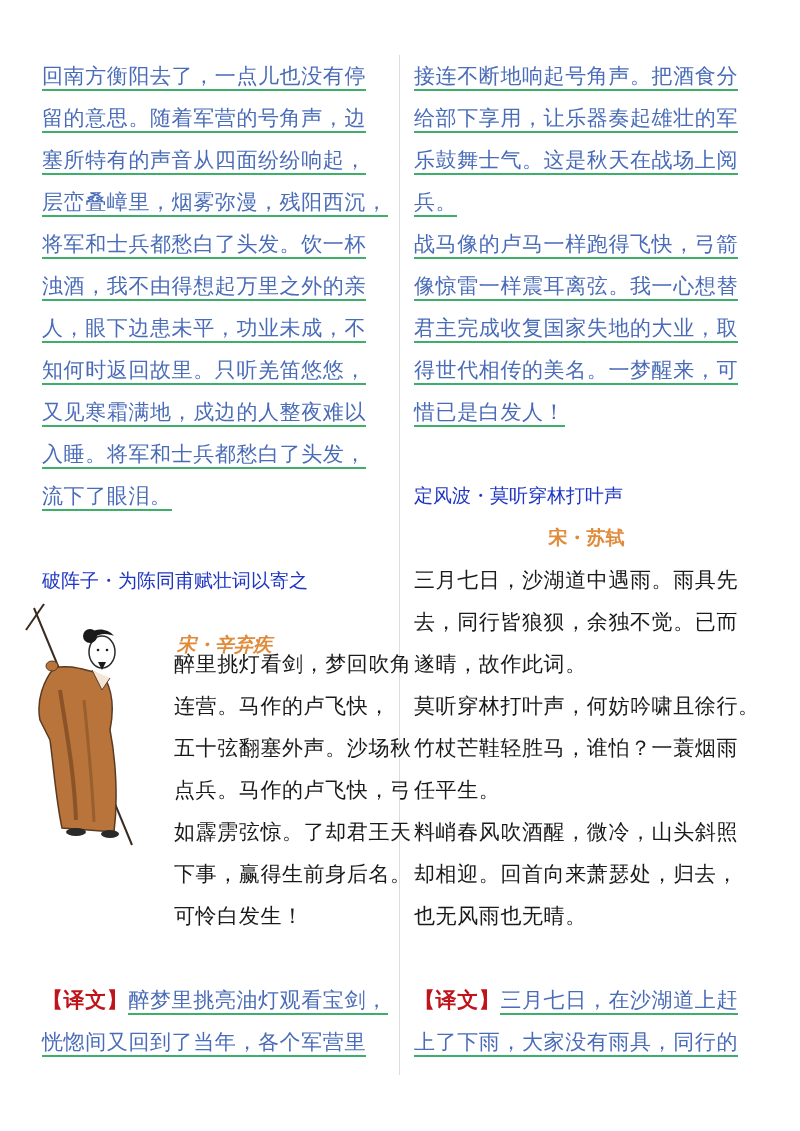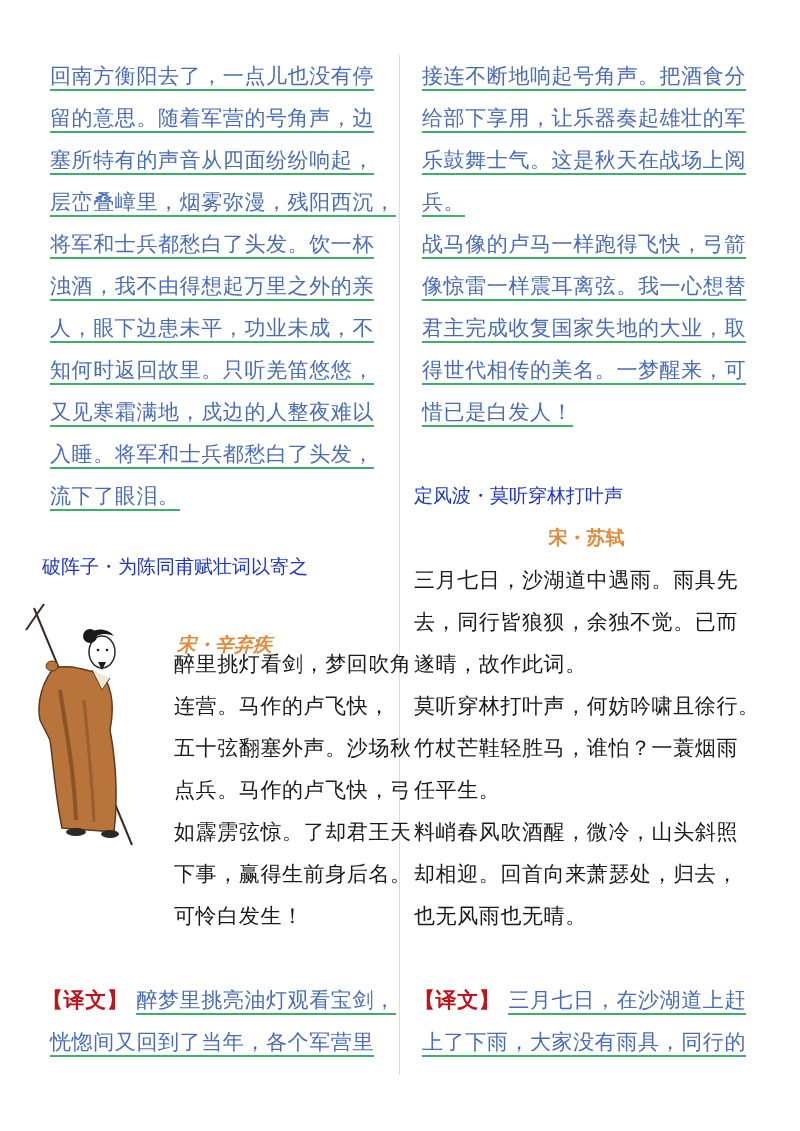--- a/index.html
+++ b/index.html
@@ -40,21 +40,20 @@
       height: 42px;
       line-height: 40px;
       font-size: 21px;
       color: #4a6cb8;
       white-space: nowrap;
       letter-spacing: 0.6px;
     }
     .u-line span.t {
       border-bottom: 2px solid #3fae6a;
       padding-bottom: 1px;
-      margin-left: 8px;
     }
     .poem-title {
       position: absolute;
       left: 0;
       width: 345px;
       text-align: left;
       font-size: 19px;
       font-weight: normal;
       color: #1f36c4;
       white-space: nowrap;
@@ -106,21 +105,21 @@
     <div class="u-line"><span class="t">层峦叠嶂里，烟雾弥漫，残阳西沉，</span></div>
     <div class="u-line"><span class="t">将军和士兵都愁白了头发。饮一杯</span></div>
     <div class="u-line"><span class="t">浊酒，我不由得想起万里之外的亲</span></div>
     <div class="u-line"><span class="t">人，眼下边患未平，功业未成，不</span></div>
     <div class="u-line"><span class="t">知何时返回故里。只听羌笛悠悠，</span></div>
     <div class="u-line"><span class="t">又见寒霜满地，戍边的人整夜难以</span></div>
     <div class="u-line"><span class="t">入睡。将军和士兵都愁白了头发，</span></div>
     <div class="u-line"><span class="t">流下了眼泪。</span></div>
   </div>
 
-  <div class="poem-title" style="top:554px;">破阵子・为陈同甫赋壮词以寄之</div>
+  <div class="poem-title" style="top:568px;">破阵子・为陈同甫赋壮词以寄之</div>
   <div class="poem-author" style="top:632px; left:10px;font-style:italic;">宋・辛弃疾</div>
 
   <div class="poem-block" style="top:644px; left:100px;margin-left:32px;">
     <div class="p-line">醉里挑灯看剑，梦回吹角</div>
     <div class="p-line">连营。马作的卢飞快，</div>
     <div class="p-line">五十弦翻塞外声。沙场秋</div>
     <div class="p-line">点兵。马作的卢飞快，弓</div>
     <div class="p-line">如霹雳弦惊。了却君王天</div>
     <div class="p-line">下事，赢得生前身后名。</div>
     <div class="p-line">可怜白发生！</div>

